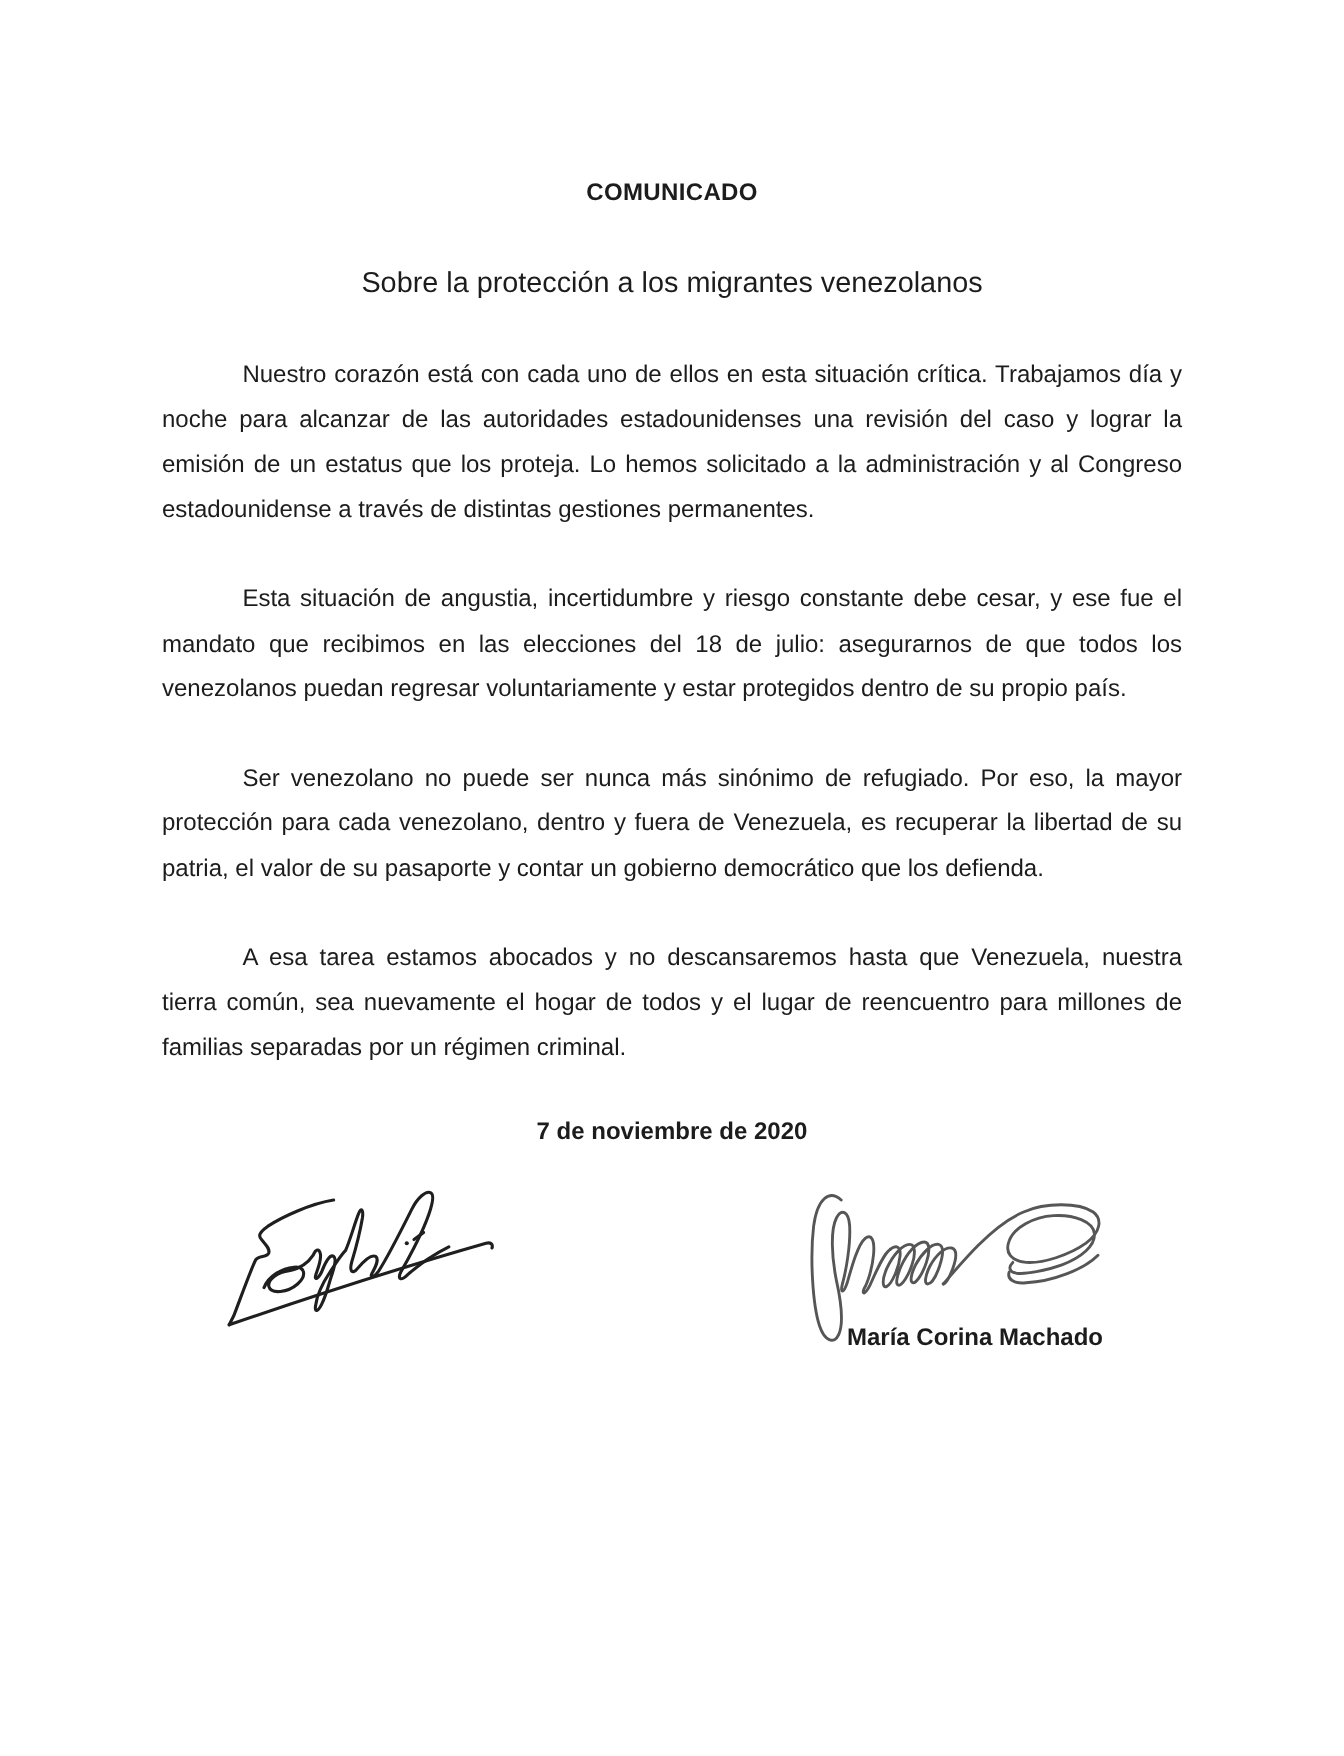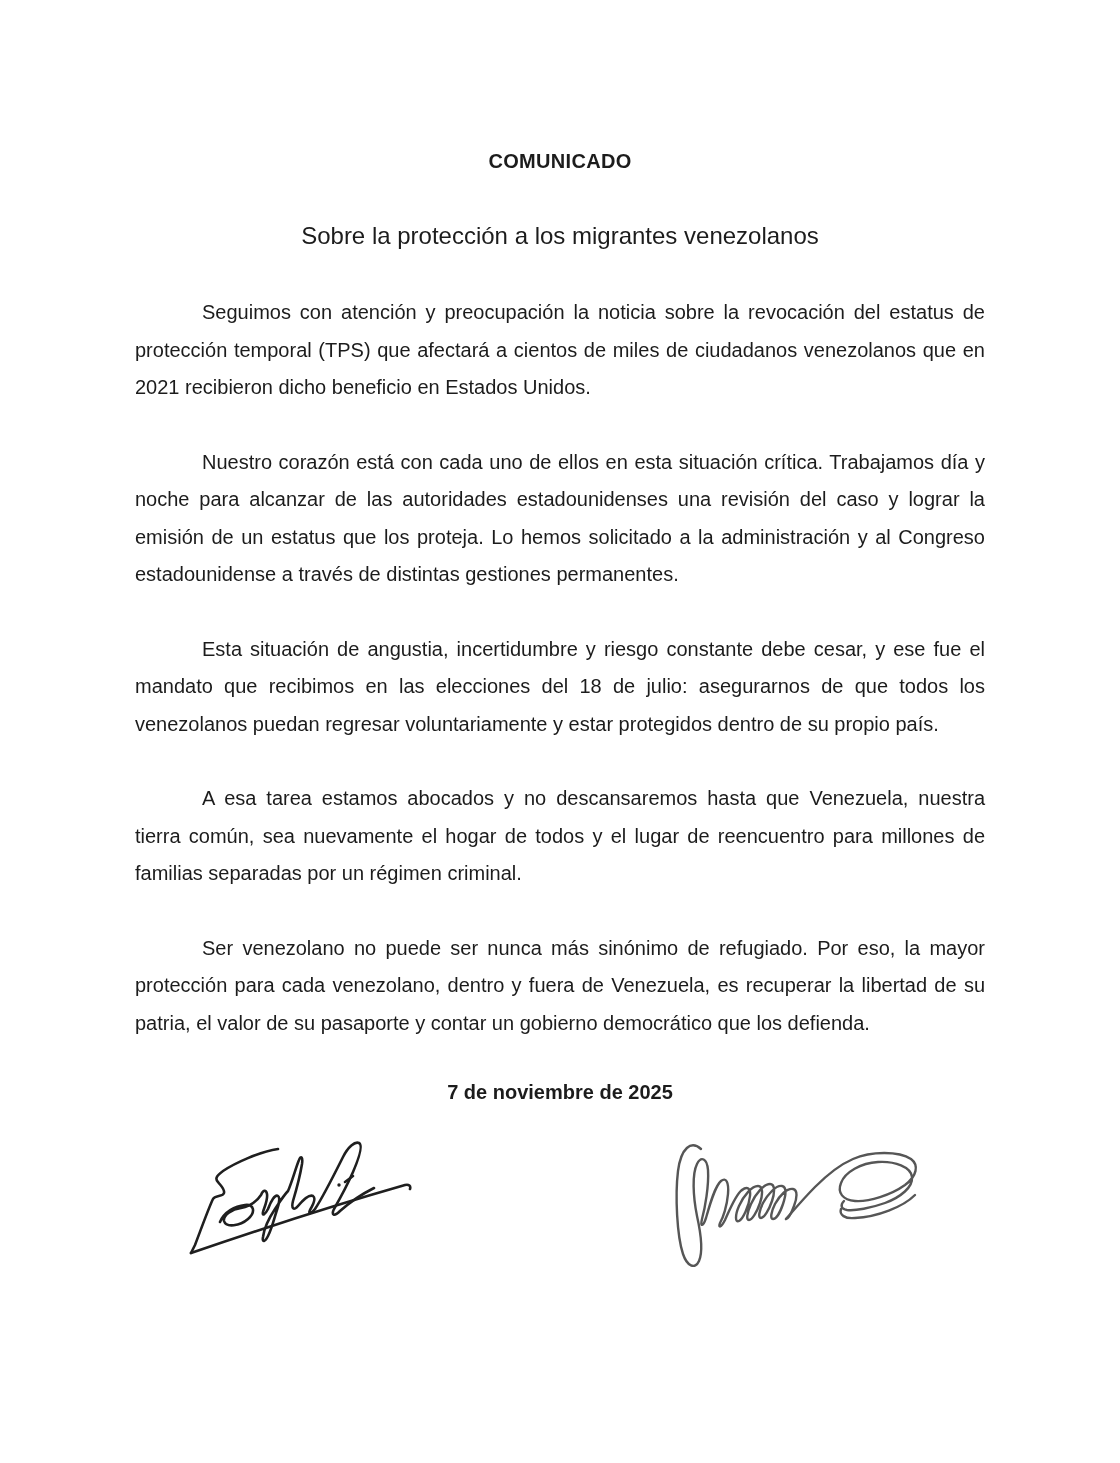--- a/index.html
+++ b/index.html
@@ -68,27 +68,26 @@
 </style>
 </head>
 <body>
 
 <div class="page">
 
   <h1 class="doc-title">COMUNICADO</h1>
 
   <h2 class="doc-subtitle">Sobre la protección a los migrantes venezolanos</h2>
 
-  <p class="body-par">Seguimos con atención y preocupación la noticia sobre la revocación del estatus de protección temporal (TPS) que afectará a cientos de miles de ciudadanos venezolanos que en 2021 recibieron dicho beneficio en Estados Unidos.</p>
   <p class="body-par">Nuestro corazón está con cada uno de ellos en esta situación crítica. Trabajamos día y noche para alcanzar de las autoridades estadounidenses una revisión del caso y lograr la emisión de un estatus que los proteja. Lo hemos solicitado a la administración y al Congreso estadounidense a través de distintas gestiones permanentes.</p>
   <p class="body-par">Esta situación de angustia, incertidumbre y riesgo constante debe cesar, y ese fue el mandato que recibimos en las elecciones del 18 de julio: asegurarnos de que todos los venezolanos puedan regresar voluntariamente y estar protegidos dentro de su propio país.</p>
+  <p class="body-par">Ser venezolano no puede ser nunca más sinónimo de refugiado. Por eso, la mayor protección para cada venezolano, dentro y fuera de Venezuela, es recuperar la libertad de su patria, el valor de su pasaporte y contar un gobierno democrático que los defienda.</p>
   <p class="body-par">A esa tarea estamos abocados y no descansaremos hasta que Venezuela, nuestra tierra común, sea nuevamente el hogar de todos y el lugar de reencuentro para millones de familias separadas por un régimen criminal.</p>
-  <p class="body-par">Ser venezolano no puede ser nunca más sinónimo de refugiado. Por eso, la mayor protección para cada venezolano, dentro y fuera de Venezuela, es recuperar la libertad de su patria, el valor de su pasaporte y contar un gobierno democrático que los defienda.</p>
 
-  <div class="doc-date">7 de noviembre de 2025</div>
+  <div class="doc-date">7 de noviembre de 2020</div>
 
   <div class="sig-row">
 
     <div class="sig-block sig-block-left">
       <svg class="sig-svg sig-svg-left" width="310" height="120" viewBox="0 0 310 120" fill="none" stroke="#1f1f1f" stroke-width="2.6" stroke-linecap="round" stroke-linejoin="round">
 
         <path d="M 123,12 C 104,15 80,26 68,34 C 61,39 60,42 63,45 C 66,49 70,52 69,56 C 68,60 60,58 58,62 C 54,70 45,95 40,108 L 36,116"></path>
 
         <path d="M 36,116 C 100,94 180,68 250,48 C 254,47 256,49 255,52"></path>
 
@@ -103,17 +102,18 @@
       <svg class="sig-svg sig-svg-right" width="280" height="140" viewBox="0 0 280 140" fill="none" stroke="#565656" stroke-width="2.4" stroke-linecap="round" stroke-linejoin="round">
 
         <path d="M 28,20 C 18,11 8,19 5,42 C 2,67 4,107 10,125 C 14,137 22,141 26,132 C 30,123 28,105 24,87 C 20,67 19,45 24,35 C 28,27 34,29 35,41 C 36,57 32,79 29,90 C 27,98 30,98 33,89 C 37,75 42,57 48,52 C 53,48 56,53 55,65 C 54,77 50,89 47,94 C 45,99 48,99 52,91 C 57,80 63,65 69,61"></path>
 
         <path d="M 69,61 C 74,57 78,59 77,67 C 76,77 70,90 66,92 C 62,94 62,86 66,77 C 71,66 79,57 85,57 C 90,57 90,65 87,74 C 84,83 79,91 76,91 C 73,91 74,84 78,75 C 83,64 91,55 97,55 C 102,55 102,63 99,72 C 96,81 91,89 88,89 C 85,89 86,82 90,74 C 95,65 103,56 109,57 C 114,58 113,66 110,75 C 107,84 103,90 100,90 C 97,90 98,83 102,75 C 107,66 114,59 120,60 C 125,61 124,69 121,77 C 118,85 115,90 113,90"></path>
 
         <path d="M 113,90 C 120,82 132,68 142,58 C 152,48 166,36 180,30 C 198,22 226,22 238,30 C 246,36 244,47 232,56 C 218,66 196,73 182,72 C 170,71 164,64 168,54 C 172,43 188,34 205,33 C 222,32 238,38 239,48 C 240,58 228,68 212,74 C 198,79 182,82 174,81 C 168,80 167,76 171,72"></path>
 
         <path d="M 242,66 C 230,78 204,88 182,89 C 172,90 166,86 168,80"></path>
       </svg>
+      <div class="sig-name">María Corina Machado</div>
     </div>
 
   </div>
 
 </div>
 
 </body></html>

